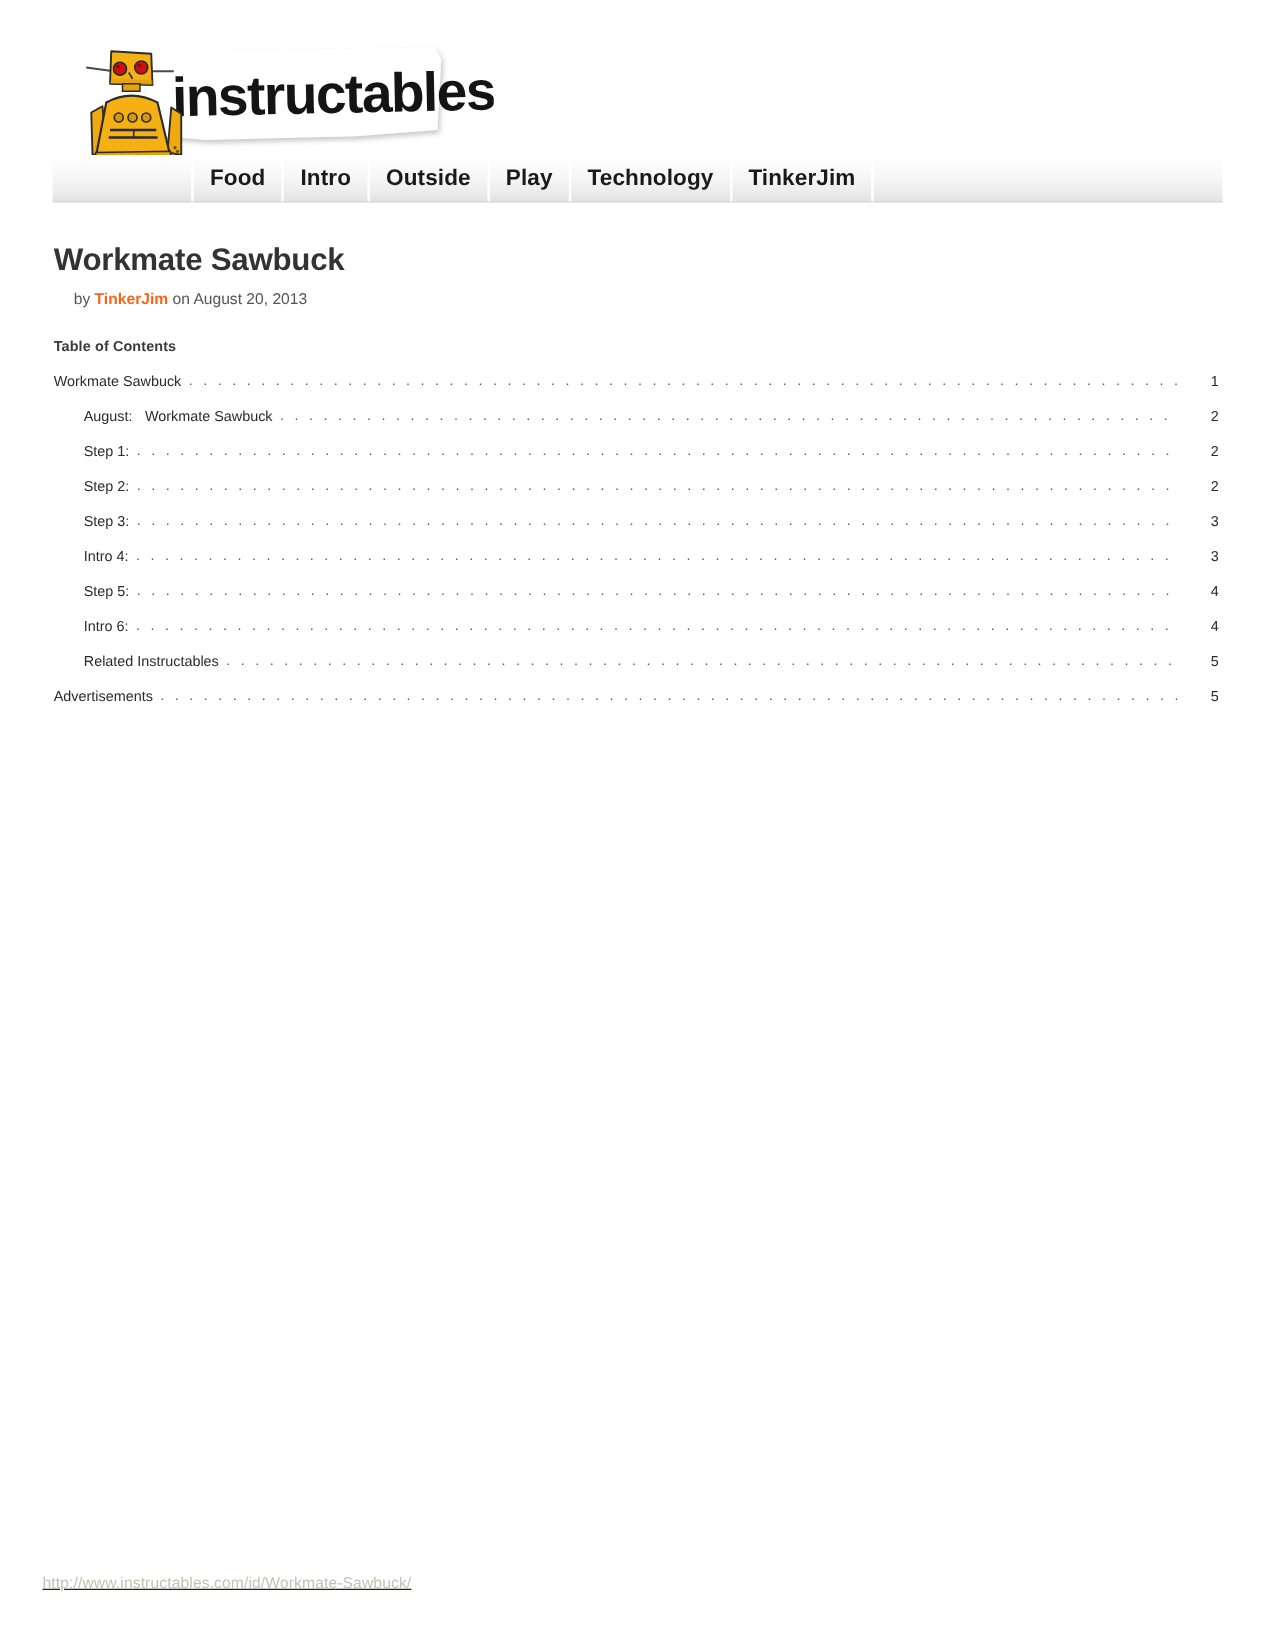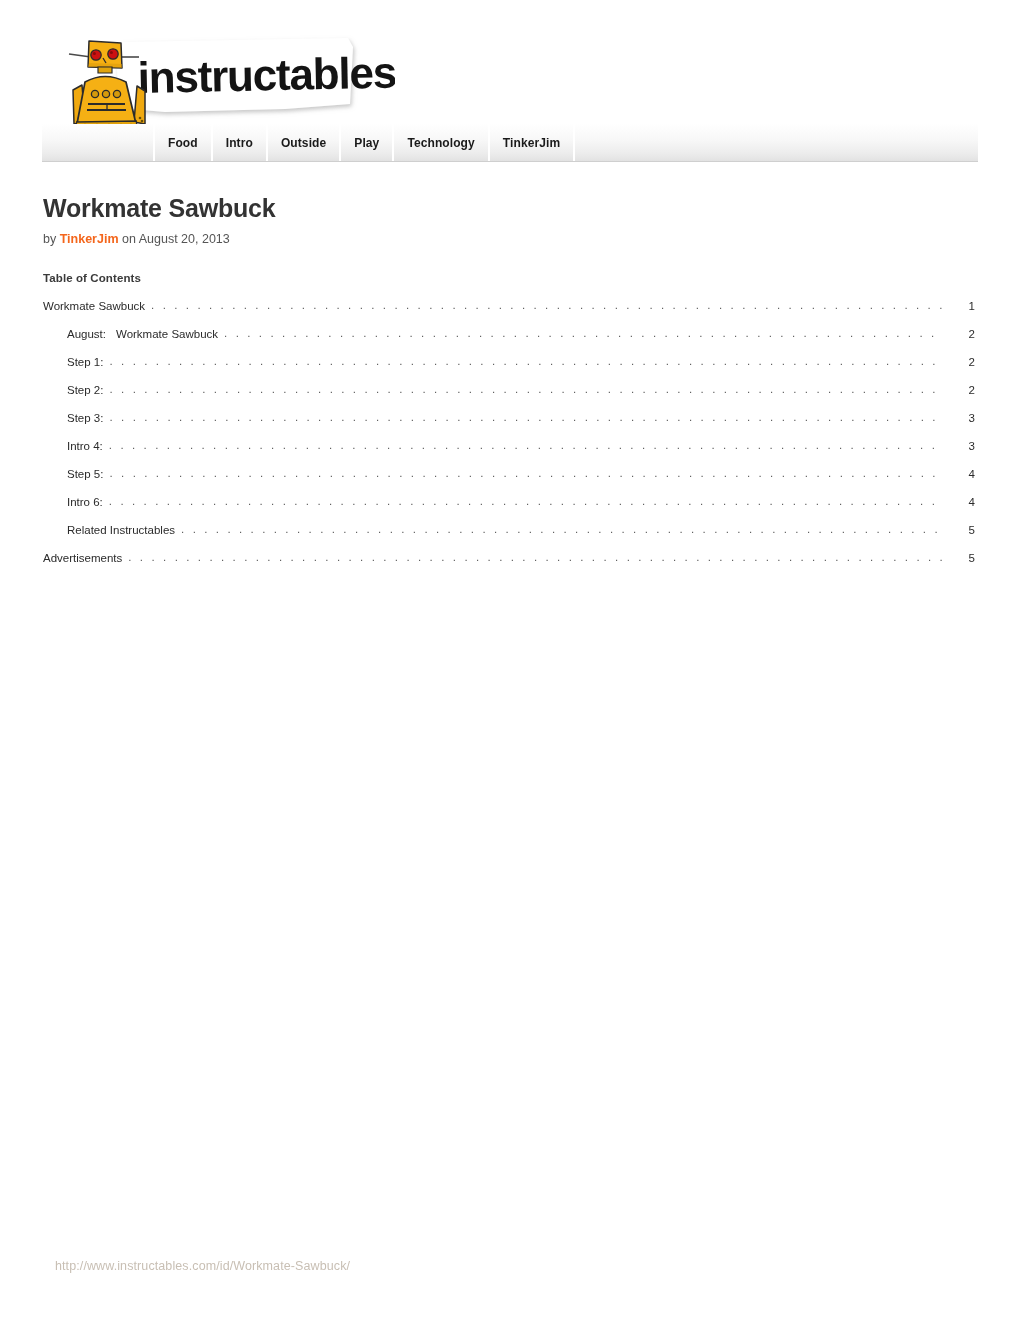--- a/index.html
+++ b/index.html
@@ -64,21 +64,21 @@
     flex: 0 0 113px;
     border-right: 2px solid #ffffff;
     box-sizing: border-box;
   }
 
   .nav-item {
     display: flex;
     align-items: center;
     justify-content: center;
     padding: 0 13px;
-    font-size: 12px;
+    font-size: 18px;
     font-weight: bold;
     color: #1a1a1a;
     border-right: 2px solid #ffffff;
     box-sizing: border-box;
     letter-spacing: 0.1px;
     white-space: nowrap;
     cursor: pointer;
   }
 
   .nav-tail {
@@ -99,20 +99,21 @@
     color: #333333;
     margin: 0;
     letter-spacing: -0.2px;
     line-height: 1.1;
   }
 
   .byline {
     margin-top: 9px;
     font-size: 12.5px;
     color: #555555;
+    margin-left: 16px;
   }
 
   .byline .author {
     color: #F4661C;
     font-weight: bold;
   }
 
   
   .toc {
     position: absolute;
@@ -171,23 +172,24 @@
   .toc-page {
     flex: 0 0 26px;
     text-align: right;
     white-space: nowrap;
     color: #2b2b2b;
   }
 
   
   .footer {
     position: absolute;
-    left: 55px;
+    left: 34px;
     top: 1259px;
     width: 900px;
+    text-decoration: underline;
   }
 
   .footer-url {
     font-size: 12.5px;
     color: #c8bfb4;
     letter-spacing: 0.1px;
     white-space: nowrap;
   }
 </style>
 </head>

